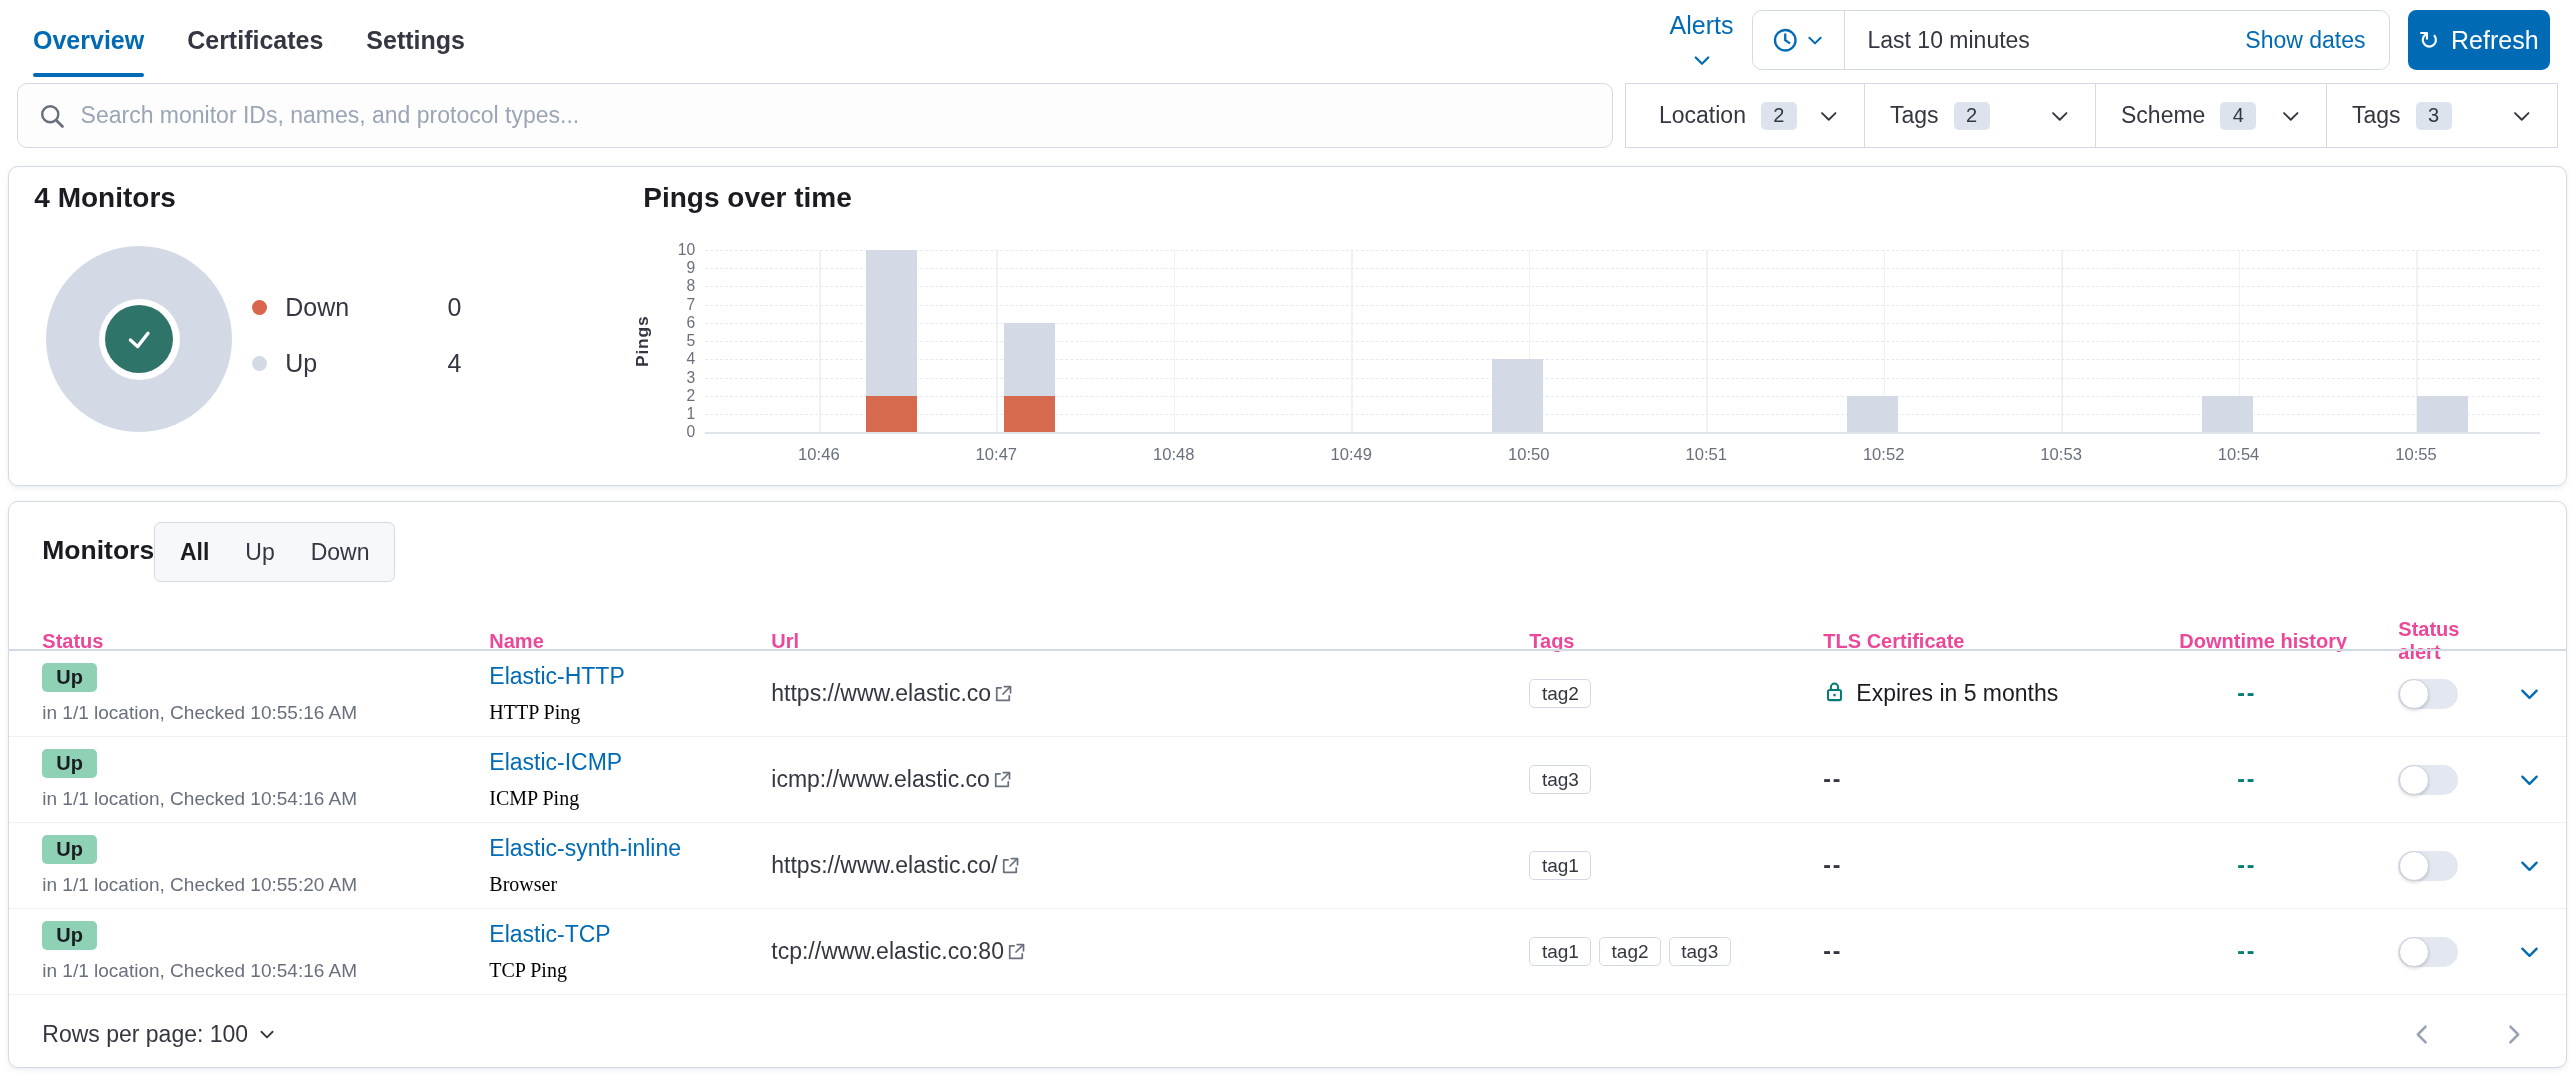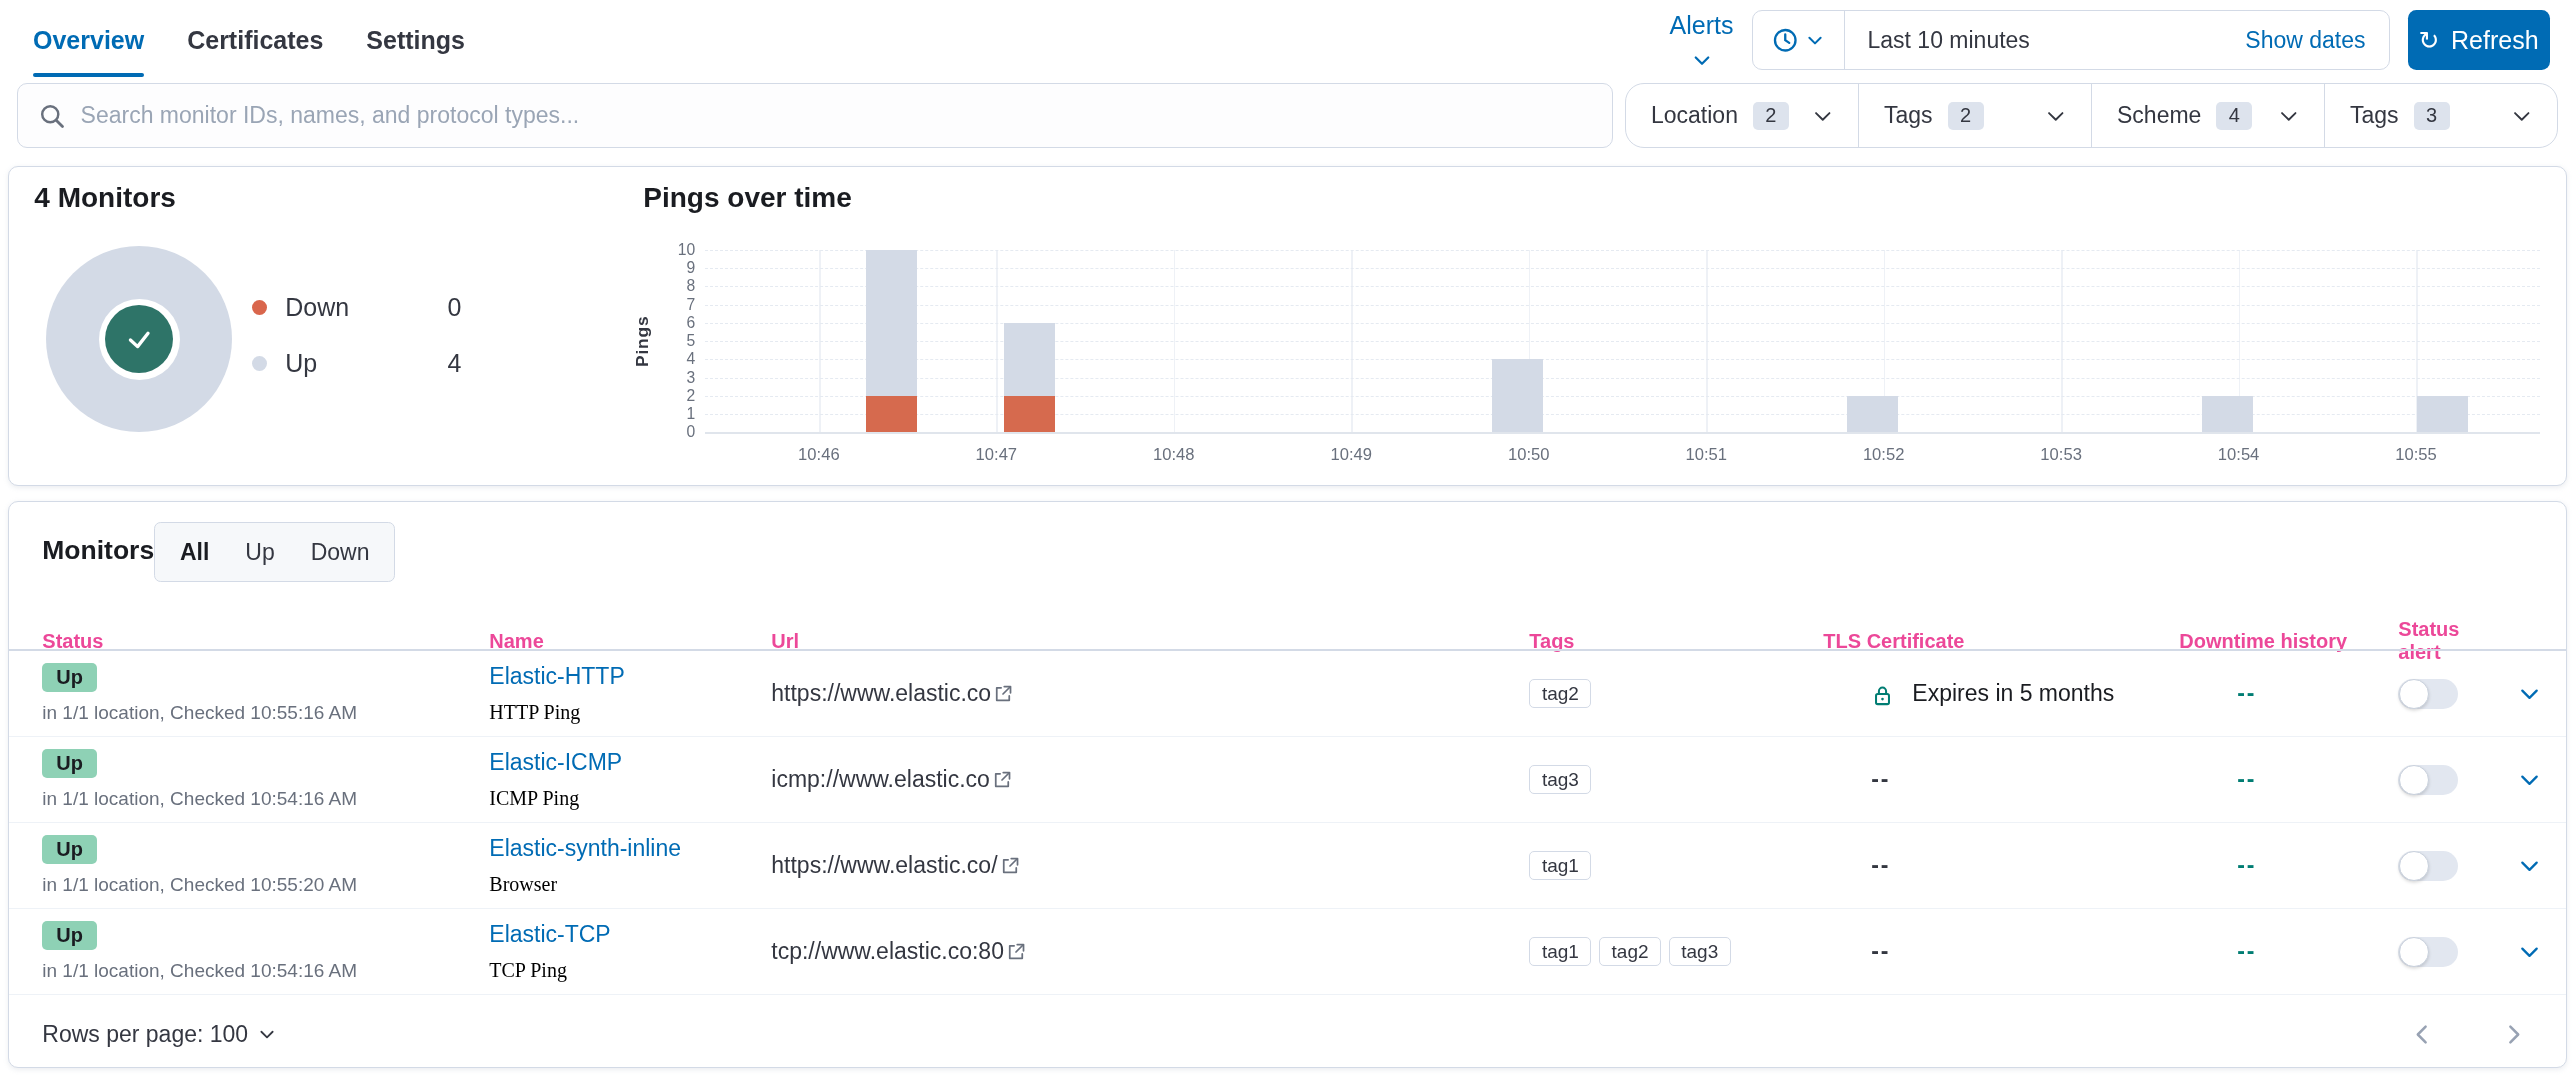--- a/index.html
+++ b/index.html
@@ -20,21 +20,21 @@
   .dp-showdates { margin-left:auto; color:#006BB4; font-size:23px; cursor:pointer; }
   .refresh-btn { width:142px; height:60px; border:none; border-radius:8.3px; background:#006BB4; color:#fff;
     font-size:25px; font-family:inherit; display:flex; align-items:center; justify-content:center; gap:11.6px; cursor:pointer; }
   .refresh-glyph { font-size:25px; line-height:1; }
 
   
   .searchrow { position:absolute; top:83px; left:16.6px; right:18px; height:65px; display:flex; gap:11.6px; }
   .searchbox { flex:1; border:1.7px solid #d3dae6; border-radius:10px; background:#fdfdfe; display:flex; align-items:center; padding-left:20px; gap:15px; }
   .searchbox input { border:none; outline:none; background:transparent; flex:1; font-size:23px; font-family:inherit; color:#343741; }
   .searchbox input::placeholder { color:#9aa5b5; }
-  .filtergroup { width:933px; border:1.7px solid #d3dae6; border-radius:19px; background:#fff; display:flex; overflow:hidden; }
+  .filtergroup { width:933px; border:1.7px solid #d3dae6; border-radius:0; background:#fff; display:flex; overflow:hidden;padding-left:8px; }
   .filter { flex:1; display:flex; align-items:center; gap:15px; padding:0 25px; cursor:pointer; }
   .filter + .filter { border-left:1.7px solid #d3dae6; }
   .filter .flabel { font-size:23px; color:#343741; }
   .fcount { background:#dde3ed; color:#343741; font-size:20px; border-radius:5px; padding:2.5px 12.4px; }
   .filter .chev { margin-left:auto; }
 
   
   .panel { position:absolute; left:8.3px; width:2559px; background:#fff; border:1.7px solid #d3dae6; border-radius:10px;
     box-shadow:0 1.7px 5px rgba(152,162,179,0.18); }
   .panel1 { top:166px; height:320px; }
@@ -80,21 +80,21 @@
   .c-status { display:flex; flex-direction:column; align-items:flex-start; gap:10px; }
   .up-badge { background:#8ed1b5; color:#1a1c21; font-size:20px; font-weight:600; border-radius:5px; padding:3.3px 14px; }
   .status-detail { font-size:19px; color:#69707d; }
   .c-name { display:flex; flex-direction:column; align-items:flex-start; gap:11.6px; }
   .mon-link { color:#006BB4; font-size:23px; text-decoration:none; cursor:pointer; }
   .mon-type { font-size:20px; color:#000000;font-family:Liberation Serif, serif; }
   .c-url { display:flex; align-items:center; gap:2px; }
   .url-text { font-size:23px; color:#343741; cursor:pointer; }
   .c-tags { display:flex; gap:7.5px; flex-wrap:wrap; }
   .tag-badge { border:1.7px solid #d3dae6; border-radius:5px; background:#fff; font-size:19px; color:#343741; padding:2.5px 11.6px; }
-  .c-tls { display:flex; align-items:flex-end; gap:18px; font-size:23px; color:#1a1c21;margin-left:48px; }
+  .c-tls { display:flex; align-items:flex-start; gap:10px; font-size:23px; color:#1a1c21; }
   .c-down { padding-left:58px; }
   .downtime { font-size:23px; font-weight:700; color:#017d73; letter-spacing:1.7px; }
   .dashes-dark { font-size:23px; font-weight:700; color:#343741; letter-spacing:1.7px; }
   .toggle { width:60px; height:30px; border-radius:15px; background:#e2e7f0; position:relative; cursor:pointer; }
   .knob { position:absolute; left:0.8px; top:0px; width:30px; height:30px; border-radius:50%; background:#fff;
     border:0.8px solid #c9d1dd; box-shadow:0 1.7px 3.3px rgba(0,0,0,0.15); }
   .c-expand { display:flex; justify-content:center; }
 
   .tfooter { position:absolute; top:497px; left:0; right:0; height:70px; display:flex; align-items:center; padding:0 40px 0 33px; }
   .rpp { display:flex; align-items:center; gap:10px; font-size:23px; color:#343741; cursor:pointer; }

